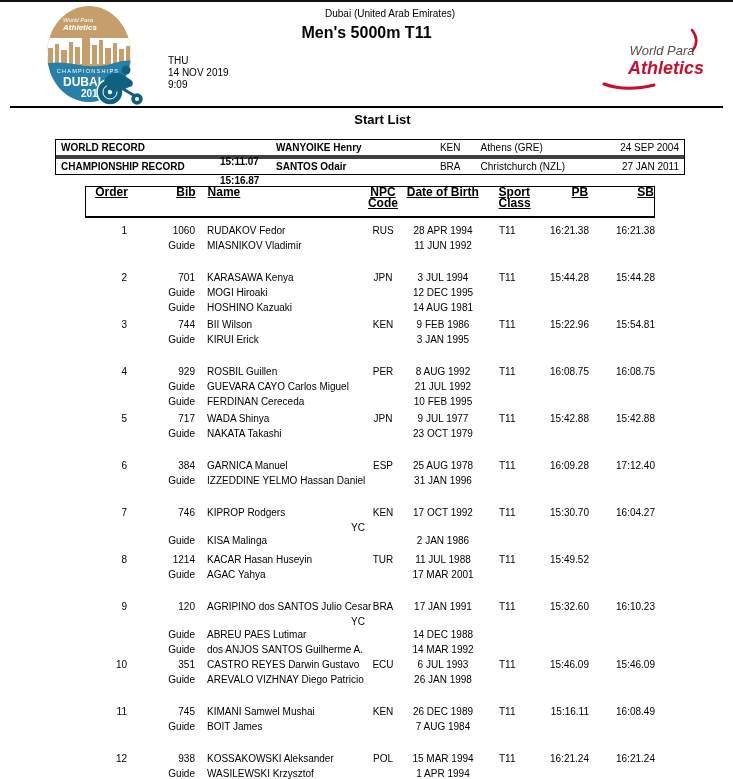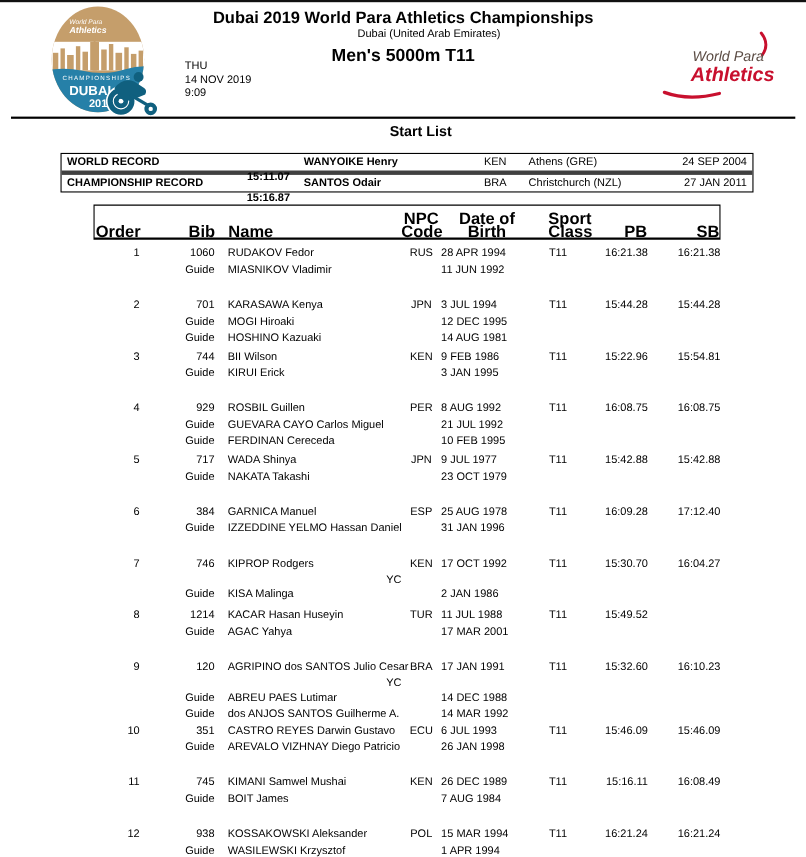--- a/index.html
+++ b/index.html
@@ -16,39 +16,39 @@
   .t-event{font-size:16px;font-weight:bold;line-height:17px;margin-top:5px;}
   .t-round{font-size:13px;font-weight:bold;margin-top:14px;}
   .header-rule{position:absolute;left:10px;top:106px;width:713px;height:2px;background:#000;}
   .section-title{position:absolute;left:16px;top:112px;width:733px;text-align:center;font-size:13px;font-weight:bold;}
   
   .records{position:absolute;left:55px;top:139px;width:628px;border:1.5px solid #000;}
   .rrow{display:flex;height:15px;align-items:center;font-size:10px;}
   .rrow + .rrow{border-top:4px solid #404040;}
   .rc{white-space:nowrap;overflow:hidden;}
   .rc.label{width:165px;font-weight:bold;padding-left:5px;}
-  .rc.time{width:50px;text-align:center;font-weight:bold;margin-top:27px;}
+  .rc.time{width:50px;text-align:left;font-weight:bold;margin-top:27px;}
   .rc.athlete{width:168px;font-weight:bold;padding-left:8px;}
   .rc.npc{width:36px;padding-left:2px;}
   .rc.loc{width:128px;padding-left:6px;}
   .rc.date{width:78px;text-align:right;padding-right:5px;}
   
   .table{position:absolute;left:85px;top:186px;width:570px;}
-  .thead{display:flex;border:1.5px solid #000;border-bottom:2px solid #000;height:29px;align-items:flex-end;font-size:15px;font-weight:bold;}
+  .thead{display:flex;border:1.5px solid #000;border-bottom:2px solid #000;height:29px;align-items:flex-start;font-size:12px;font-weight:bold;text-decoration:underline;}
   .thead .c{white-space:pre-line;line-height:11px;}
   .entries{padding-top:6px;}
   .entry{min-height:47px;}
   .line{display:flex;font-size:10px;line-height:13px;}
   .c{white-space:nowrap;overflow:visible;}
   .c.order{width:42px;text-align:right;}
   .c.bib{width:68px;text-align:right;padding-right:0;}
   .c.name{width:150px;text-align:left;padding-left:12px;box-sizing:border-box;}
   .c.yc{width:20px;text-align:right;padding-left:4px;box-sizing:border-box;margin-top:15px;}
   .c.npc{width:36px;text-align:center;}
-  .c.dob{width:84px;text-align:left;}
+  .c.dob{width:84px;text-align:center;}
   .c.cls{width:48px;text-align:left;padding-left:14px;box-sizing:border-box;}
   .c.pb{width:56px;text-align:right;}
   .c.sb{width:66px;text-align:right;}
   .thead .c.dob{text-align:center;}
   .thead .c.npc{text-align:center;}
 </style>
 </head>
 <body>
 
 <div class="top-edge"></div>
@@ -103,21 +103,20 @@
     </g>
   </svg>
 
   <div class="datetime">
     <div>THU</div>
     <div>14 NOV 2019</div>
     <div>9:09</div>
   </div>
 
   <div class="title-block">
-    <div class="t-title">Dubai 2019 World Para Athletics Championships</div>
     <div class="t-sub">Dubai (United Arab Emirates)</div>
     <div class="t-event">Men's 5000m T11</div>
   </div>
 
   <svg class="wpa-logo" viewBox="0 0 126 66" xmlns="http://www.w3.org/2000/svg">
     <path d="M96,2 Q104,12 97,22" stroke="#C8102E" stroke-width="2.6" fill="none" stroke-linecap="round"></path>
     <path d="M8,56 Q30,64 58,57" stroke="#C8102E" stroke-width="3" fill="none" stroke-linecap="round"></path>
     <text x="66" y="27" font-size="13" font-style="italic" fill="#5A4B43" text-anchor="middle" font-family="Liberation Sans, sans-serif">World Para</text>
     <text x="70" y="46" font-size="18" font-style="italic" font-weight="bold" fill="#C8102E" text-anchor="middle" font-family="Liberation Sans, sans-serif">Athletics</text>
   </svg>

